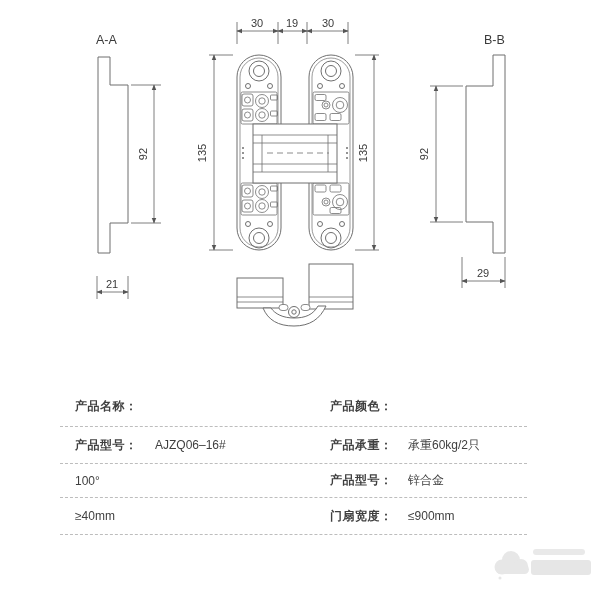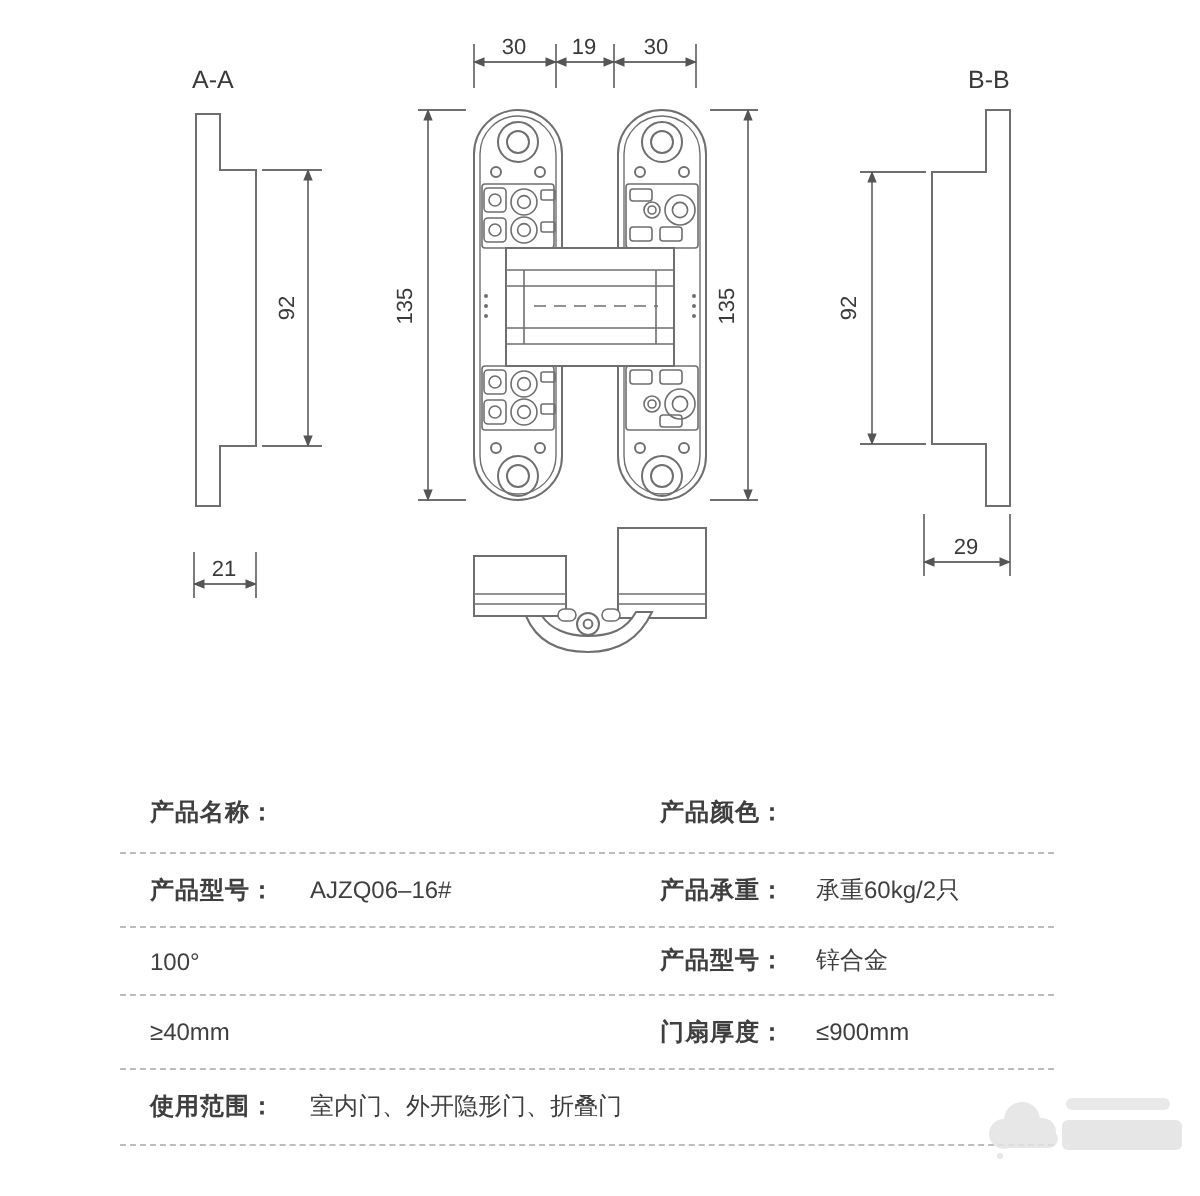--- a/index.html
+++ b/index.html
@@ -234,28 +234,22 @@
     <div class="cell cell-right">
       <span class="lbl lbl-r">产品型号：</span>
       <span class="val">锌合金</span>
     </div>
   </div>
   <div class="spec-row r4">
     <div class="cell cell-left">
       <span class="val">≥40mm</span>
     </div>
     <div class="cell cell-right">
-      <span class="lbl lbl-r">门扇厚度：</span>
+      <span class="lbl lbl-r">门扇宽度：</span>
       <span class="val">≤900mm</span>
-    </div>
-  </div>
-  <div class="spec-row r5">
-    <div class="cell cell-full">
-      <span class="lbl">使用范围：</span>
-      <span class="val">室内门、外开隐形门、折叠门</span>
     </div>
   </div>
 </div>
 
 <svg id="watermark" width="110" height="44" viewBox="0 0 110 44">
   <g fill="#e3e3e3">
     <circle cx="14" cy="24" r="7.5"></circle>
       <circle cx="23" cy="17" r="9"></circle>
       <circle cx="33" cy="23" r="7"></circle>
     <rect x="8" y="22" width="33" height="9" rx="4.5"></rect>

